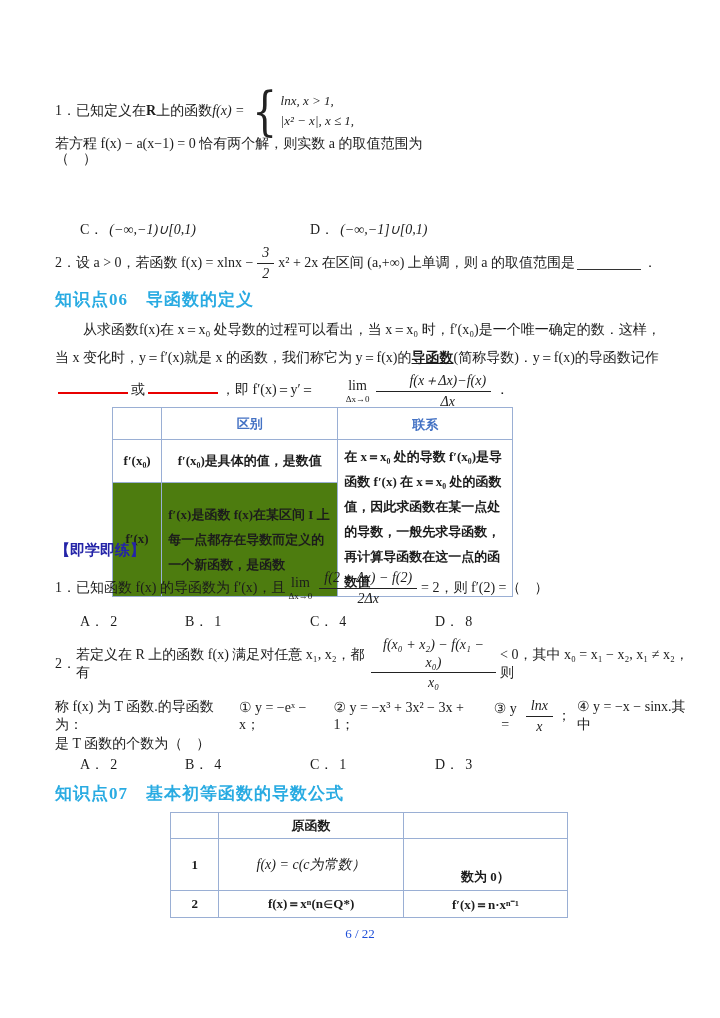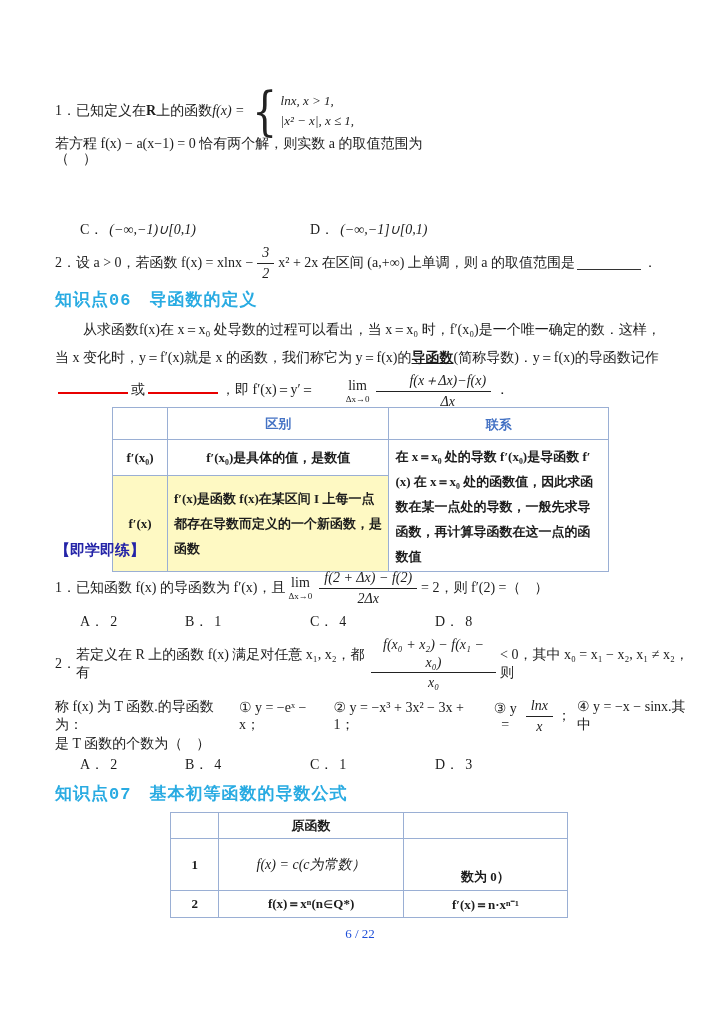--- a/index.html
+++ b/index.html
@@ -28,34 +28,34 @@
   .cases .brace { font-size:52px; font-weight:400; line-height:0.9; transform:scaleX(.75); font-family:"DejaVu Serif", serif; color:#222; }
   .cases .case-lines { display:flex; flex-direction:column; gap:4px; font-size:13px; }
 
   .blank-red { display:inline-block; width:70px; height:13px; border-bottom:2px solid #e80000; margin:0 3px; }
   .blank-black { display:inline-block; width:64px; height:13px; border-bottom:1px solid #333; margin:0 2px; }
 
   .q-flex { display:flex; align-items:center; }
   .opt-abs { position:absolute; white-space:nowrap; }
   .opt-val { margin-left:6px; }
 
-  .kp-heading { font-family:Liberation Mono, monospace; font-weight:bold; font-size:17px; color:#29ABE2; letter-spacing:1px; }
+  .kp-heading { font-family:Liberation Serif, serif; font-weight:bold; font-size:17px; color:#29ABE2; letter-spacing:1px; }
   .practice-heading { font-family:"Liberation Sans", sans-serif; font-weight:bold; font-size:15px; color:#2424A8; }
 
   .para { width:616px; line-height:28px; font-size:14px; text-indent:2em; }
   .para .u { text-decoration:underline; }
 
   table { border-collapse:collapse; }
-  .t1 { width:497px; font-size:13px; font-weight:bold; }
+  .t1 { width:401px; font-size:13px; font-weight:bold; }
   .t1 th, .t1 td { border:1px solid #9AAFD4; padding:2px 6px; }
   .t1 th { color:#4472C4; text-align:center; font-weight:bold; height:24px; }
   .t1 .lbl { text-align:center; width:55px; }
   .t1 .diff { width:222px; line-height:25px; }
   .t1 .rel { width:220px; line-height:25px; vertical-align:top; padding-top:4px; }
-  .t1 .shaded { background:#fef9c3; }
+  .t1 .shaded { background:#4d7c0f; }
   .t1 .r1 td { height:28px; }
 
   .t2 { width:398px; font-size:13px; }
   .t2 th, .t2 td { border:1px solid #9AAFD4; text-align:center; }
   .t2 th { height:26px; font-weight:bold; }
   .t2 .c1 { width:45px; font-weight:bold; }
   .t2 .c2 { width:172px;margin-left:37px; }
   .t2 .c3 { width:153px; }
   .t2 .row1 td { height:52px; }
   .t2 .row1 .orig { font-size:14px; }

